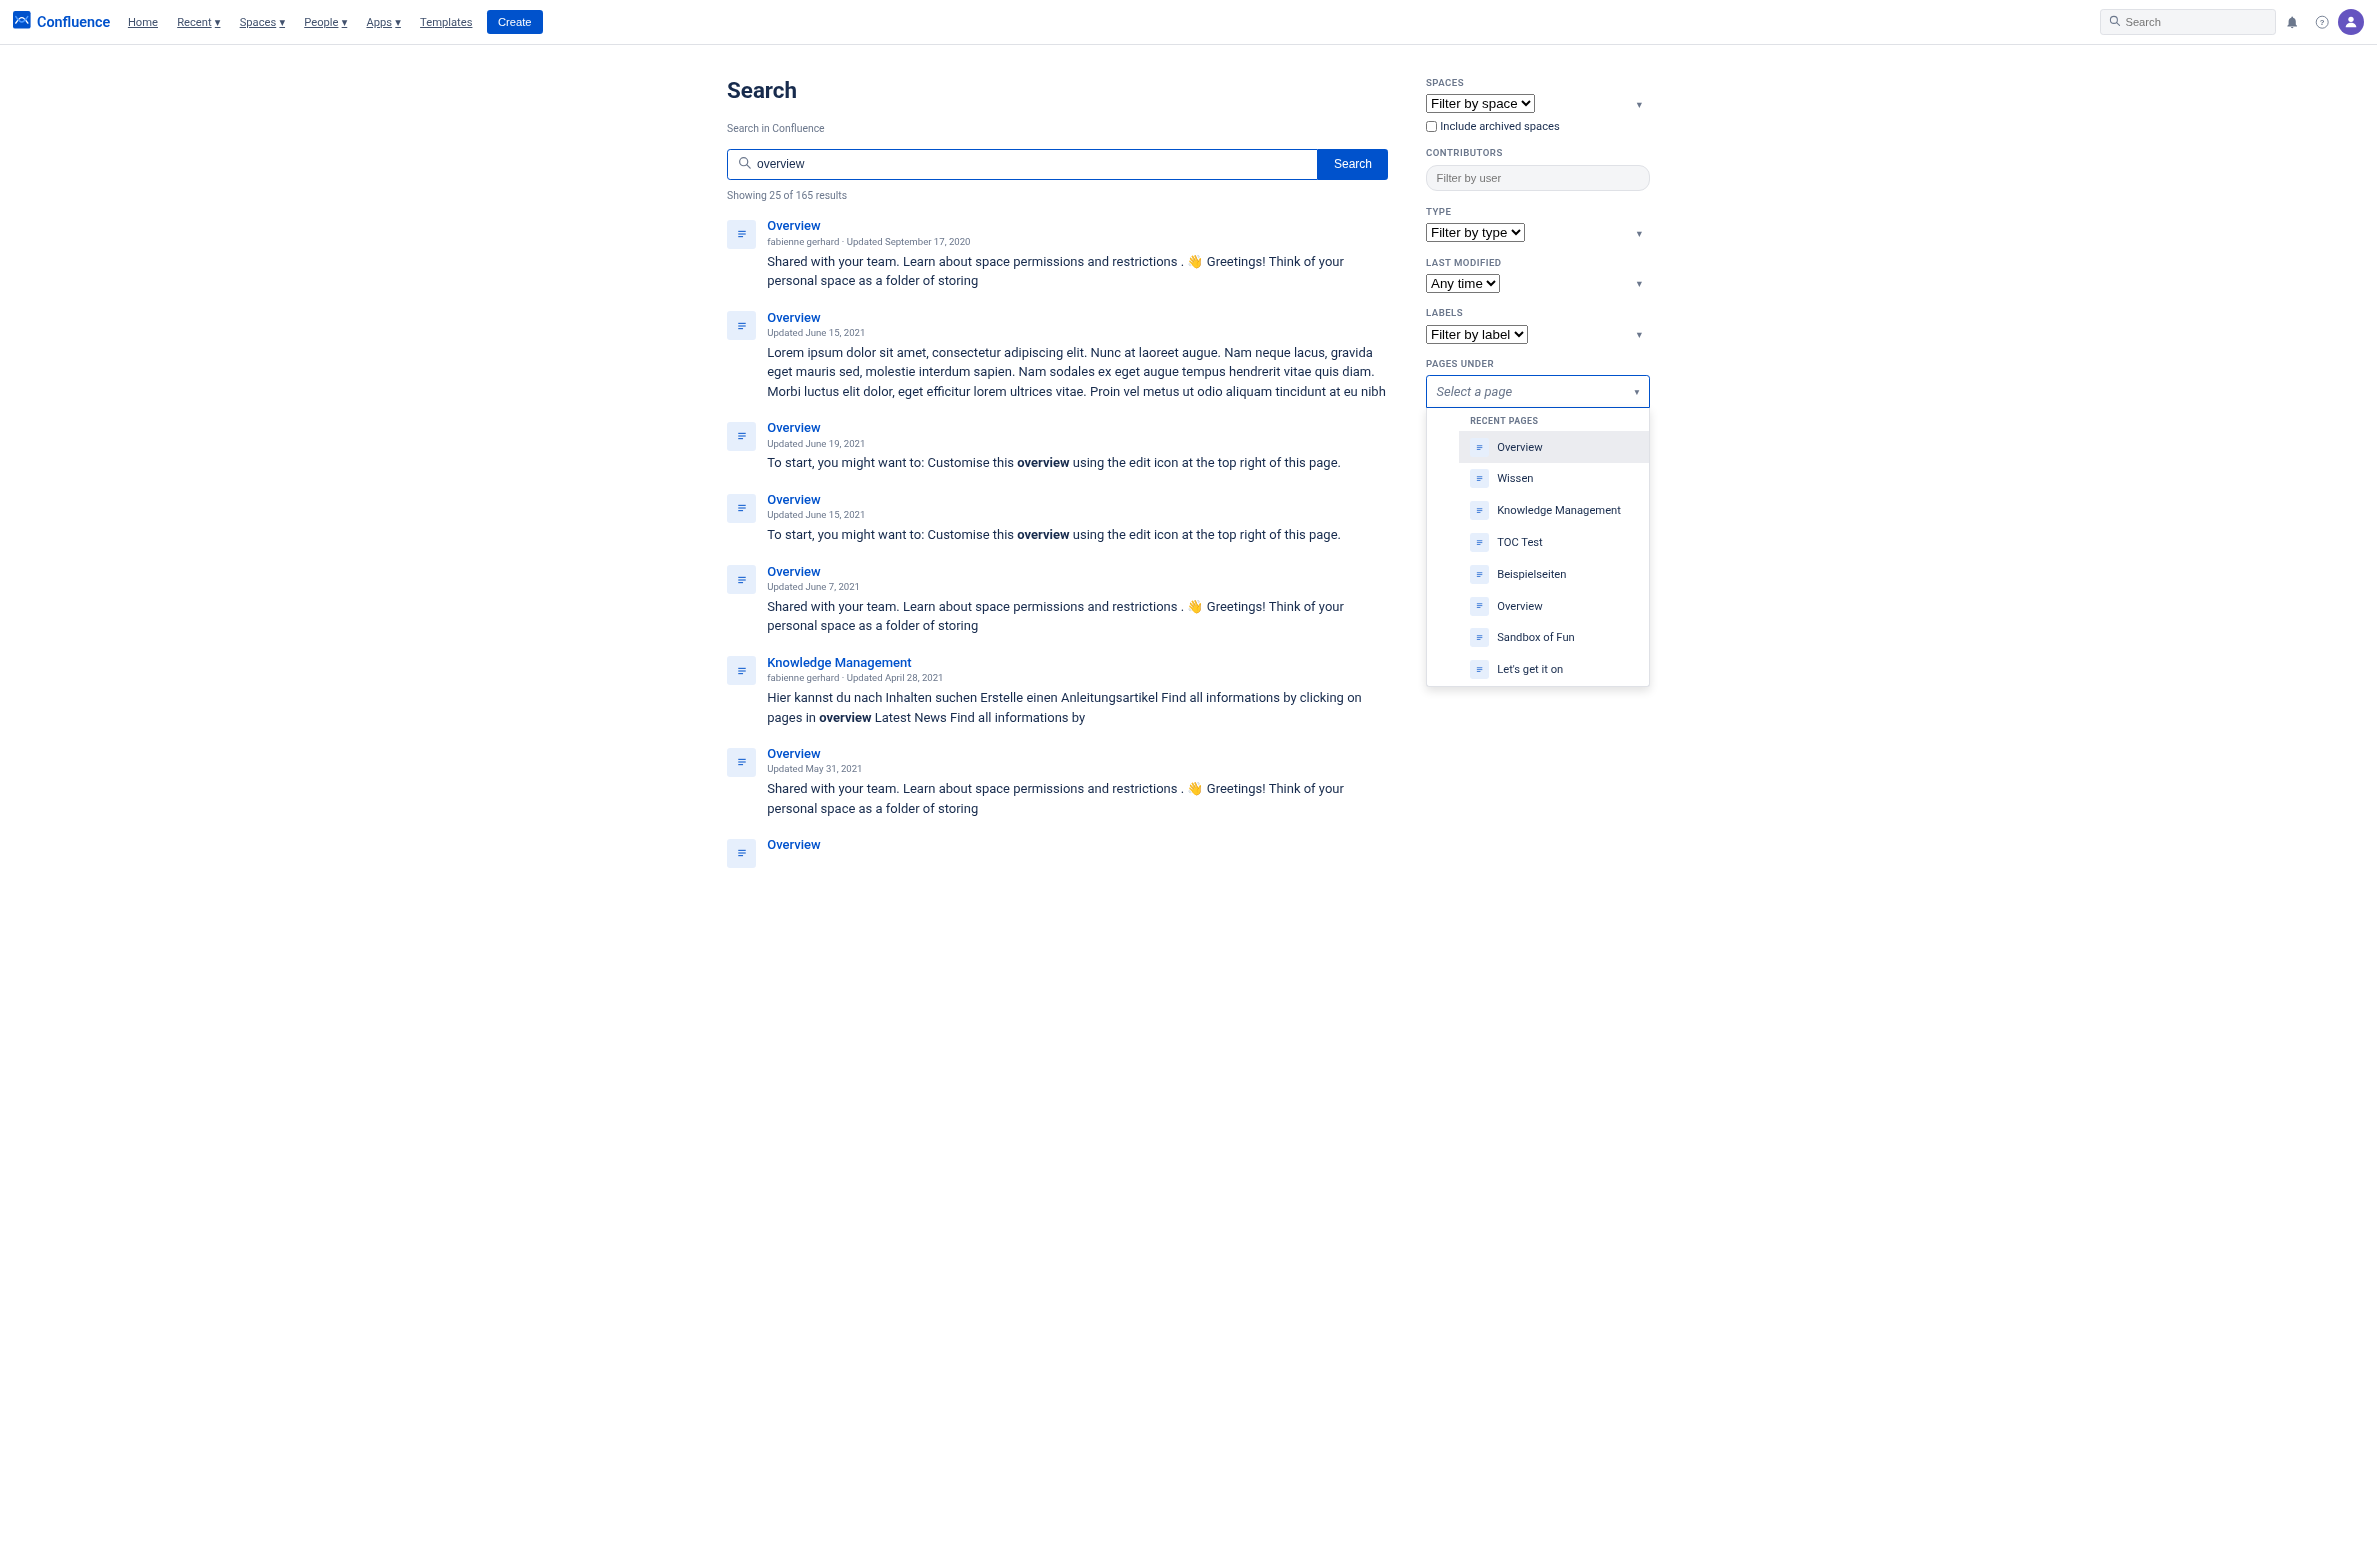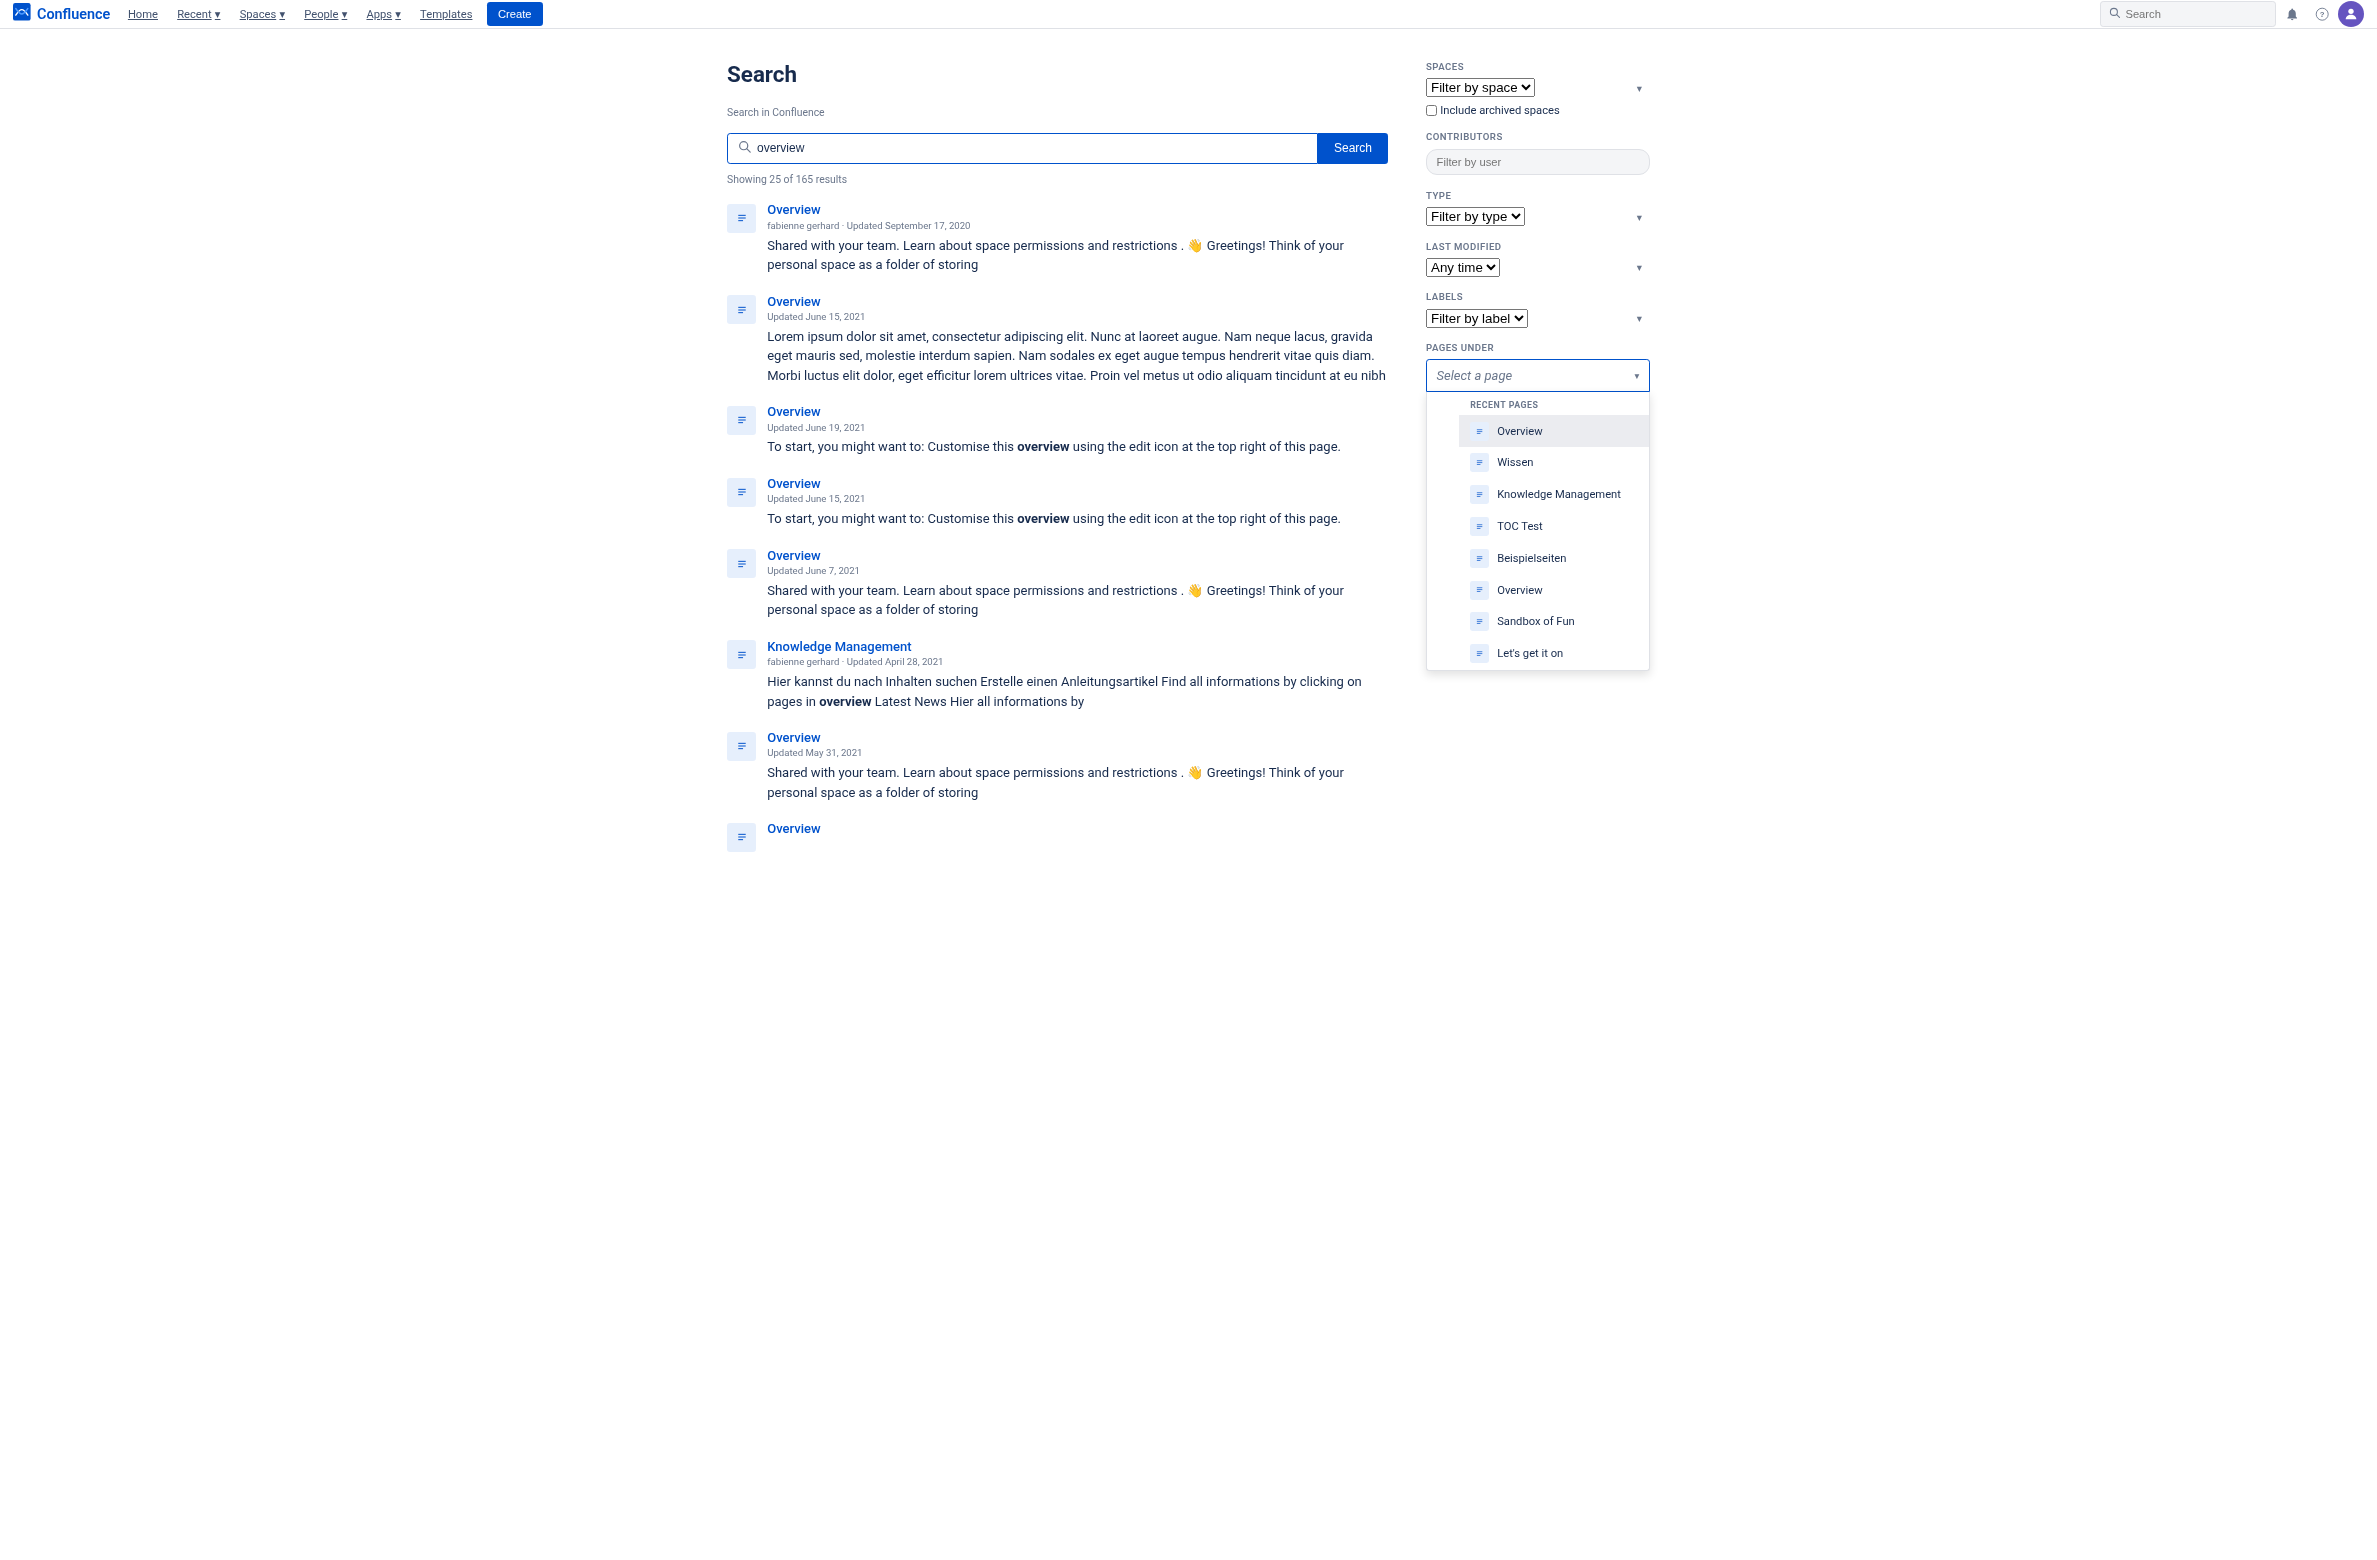--- a/index.html
+++ b/index.html
@@ -1,21 +1,21 @@
 <!DOCTYPE html>
 <html style="font-size:13px"><head>
   <meta charset="utf-8">
   <style>
     * { box-sizing: border-box; margin: 0; padding: 0; }
     body { font-family: -apple-system, BlinkMacSystemFont, 'Segoe UI', Roboto, sans-serif; background: #fff; color: #172b4d; font-size: 11.2px; }
 
     
     .navbar {
       display: flex; align-items: center; background: #fff; border-bottom: 0.8px solid #dfe1e6;
-      padding: 0 13px; height: 29px; gap: 3.2px; position: sticky; top: 0; z-index: 100;
+      padding: 0 13px; height: 45px; gap: 3.2px; position: sticky; top: 0; z-index: 100;
     }
     .navbar-logo { display: flex; align-items: center; gap: 6.4px; margin-right: 6.4px; text-decoration: none; }
     .navbar-logo-icon { color: #0052cc; font-size: 17.6px; font-weight: bold; }
     .navbar-logo-text { color: #0052cc; font-size: 14.4px; font-weight: 600; }
     .nav-item {
       padding: 6.4px 8px; border-radius: 3.2px; cursor: pointer; color: #42526e; font-size: 11.2px;
       display: flex; align-items: center; gap: 3.2px; white-space: nowrap; text-decoration: underline;
     }
     .nav-create {
       background: #0052cc; color: #fff; border: none; border-radius: 3.2px; padding: 6.4px 11.2px;
@@ -277,21 +277,21 @@
       <svg viewBox="0 0 24 24" fill="none" xmlns="http://www.w3.org/2000/svg">
         <rect x="3" y="3" width="18" height="18" rx="2" fill="#e6effc"></rect>
         <line x1="7" y1="8" x2="17" y2="8" stroke="#0052cc" stroke-width="1.5" stroke-linecap="round"></line>
         <line x1="7" y1="12" x2="17" y2="12" stroke="#0052cc" stroke-width="1.5" stroke-linecap="round"></line>
         <line x1="7" y1="16" x2="13" y2="16" stroke="#0052cc" stroke-width="1.5" stroke-linecap="round"></line>
       </svg>
     </div>
     <div class="result-body">
       <a class="result-title">Knowledge Management</a>
       <div class="result-meta">fabienne gerhard · Updated April 28, 2021</div>
-      <div class="result-snippet"><span>Hier kannst du nach Inhalten suchen Erstelle einen Anleitungsartikel Find all informations by clicking on pages in </span><strong>overview</strong><span> Latest News Hier all informations by</span></div>
+      <div class="result-snippet"><span>Hier kannst du nach Inhalten suchen Erstelle einen Anleitungsartikel Find all informations by clicking on pages in </span><strong>overview</strong><span> Latest News Find all informations by</span></div>
     </div>
   </div>
         <div class="result-item">
     <div class="result-icon">
       <svg viewBox="0 0 24 24" fill="none" xmlns="http://www.w3.org/2000/svg">
         <rect x="3" y="3" width="18" height="18" rx="2" fill="#e6effc"></rect>
         <line x1="7" y1="8" x2="17" y2="8" stroke="#0052cc" stroke-width="1.5" stroke-linecap="round"></line>
         <line x1="7" y1="12" x2="17" y2="12" stroke="#0052cc" stroke-width="1.5" stroke-linecap="round"></line>
         <line x1="7" y1="16" x2="13" y2="16" stroke="#0052cc" stroke-width="1.5" stroke-linecap="round"></line>
       </svg>

